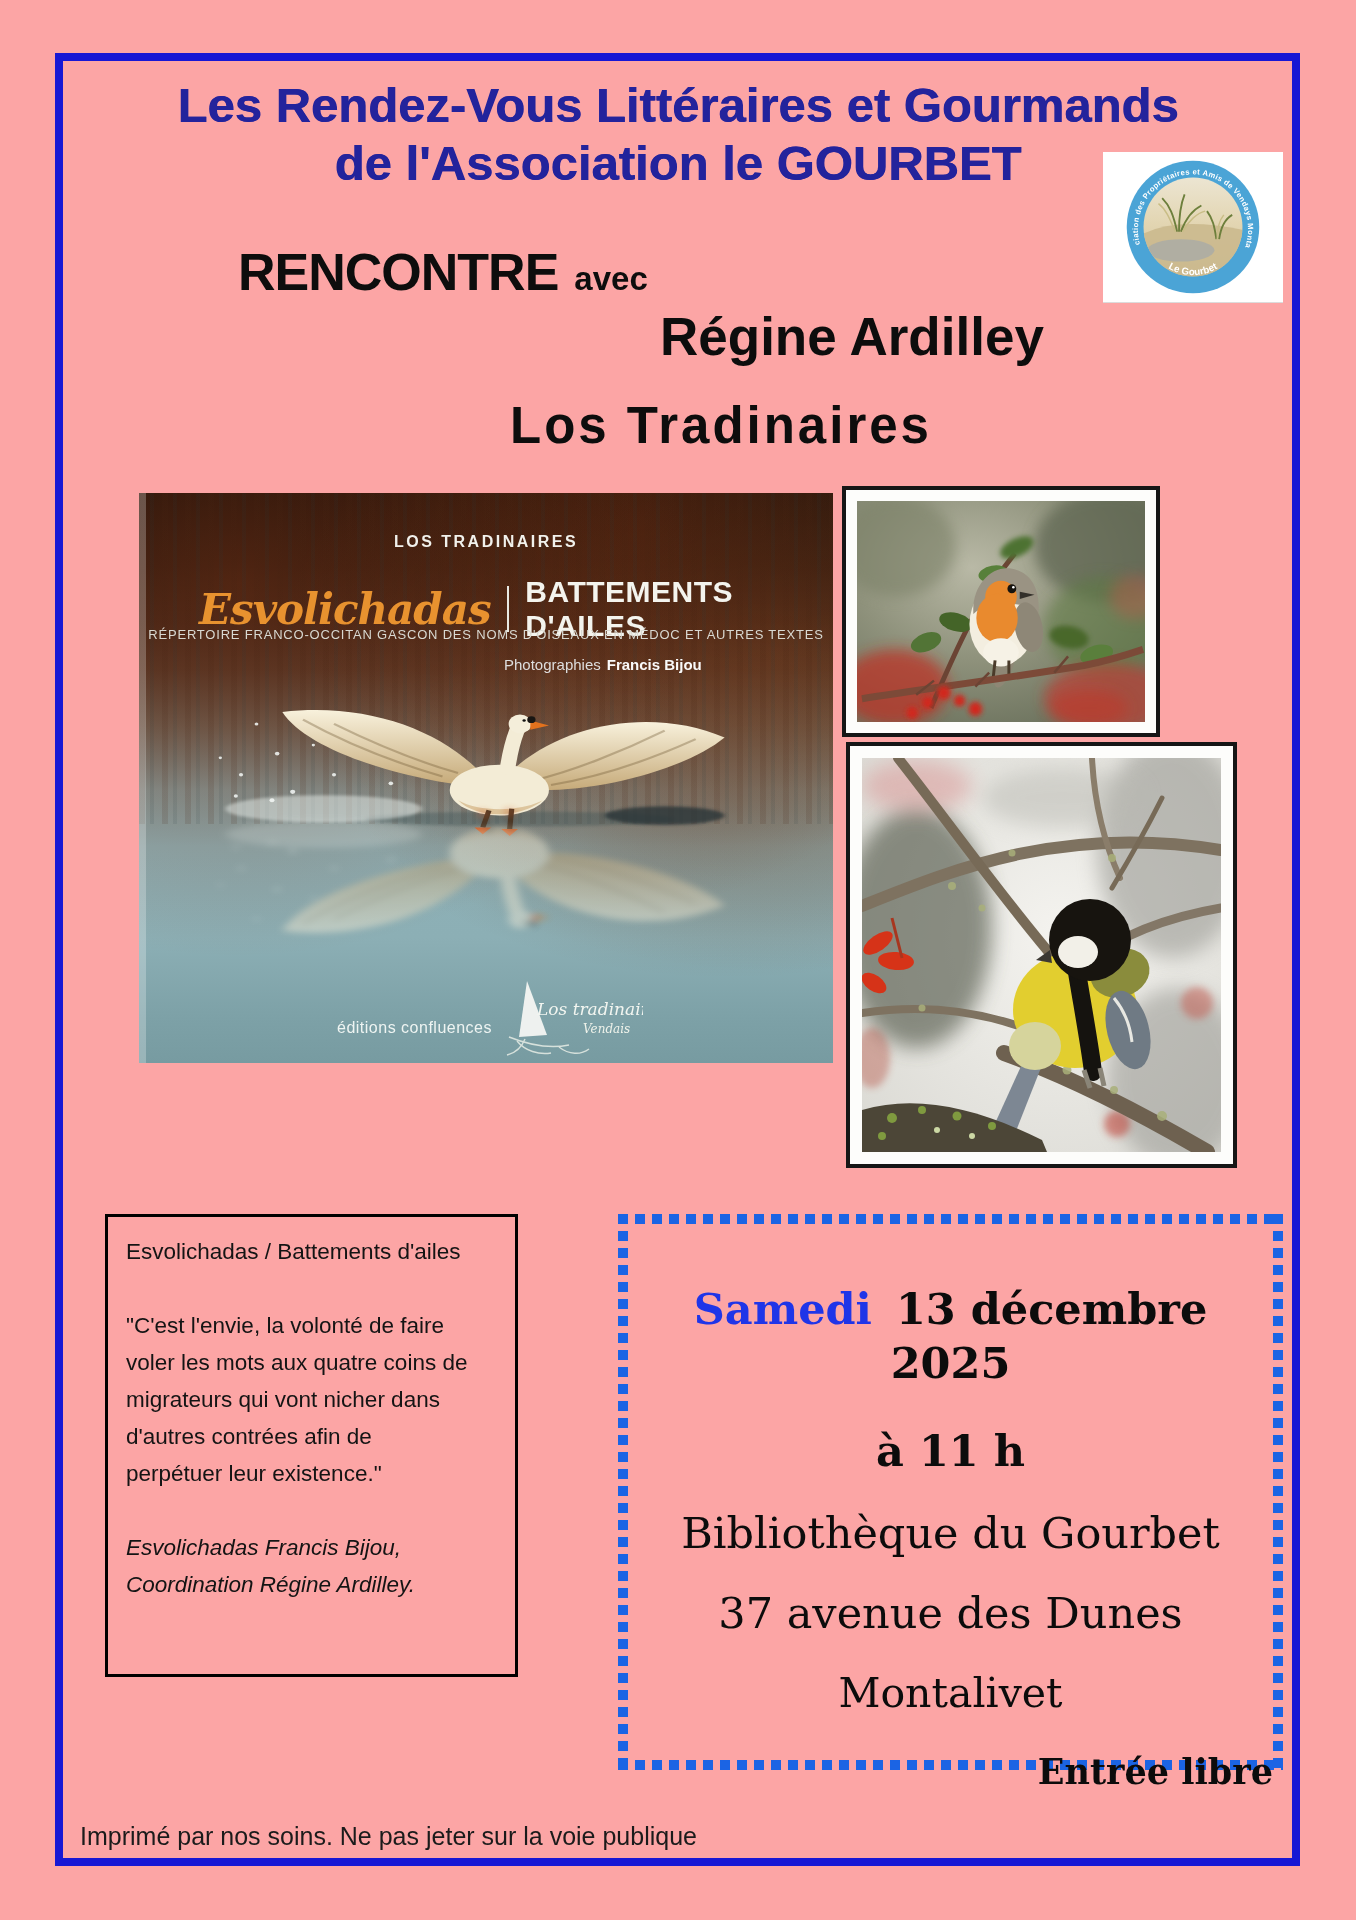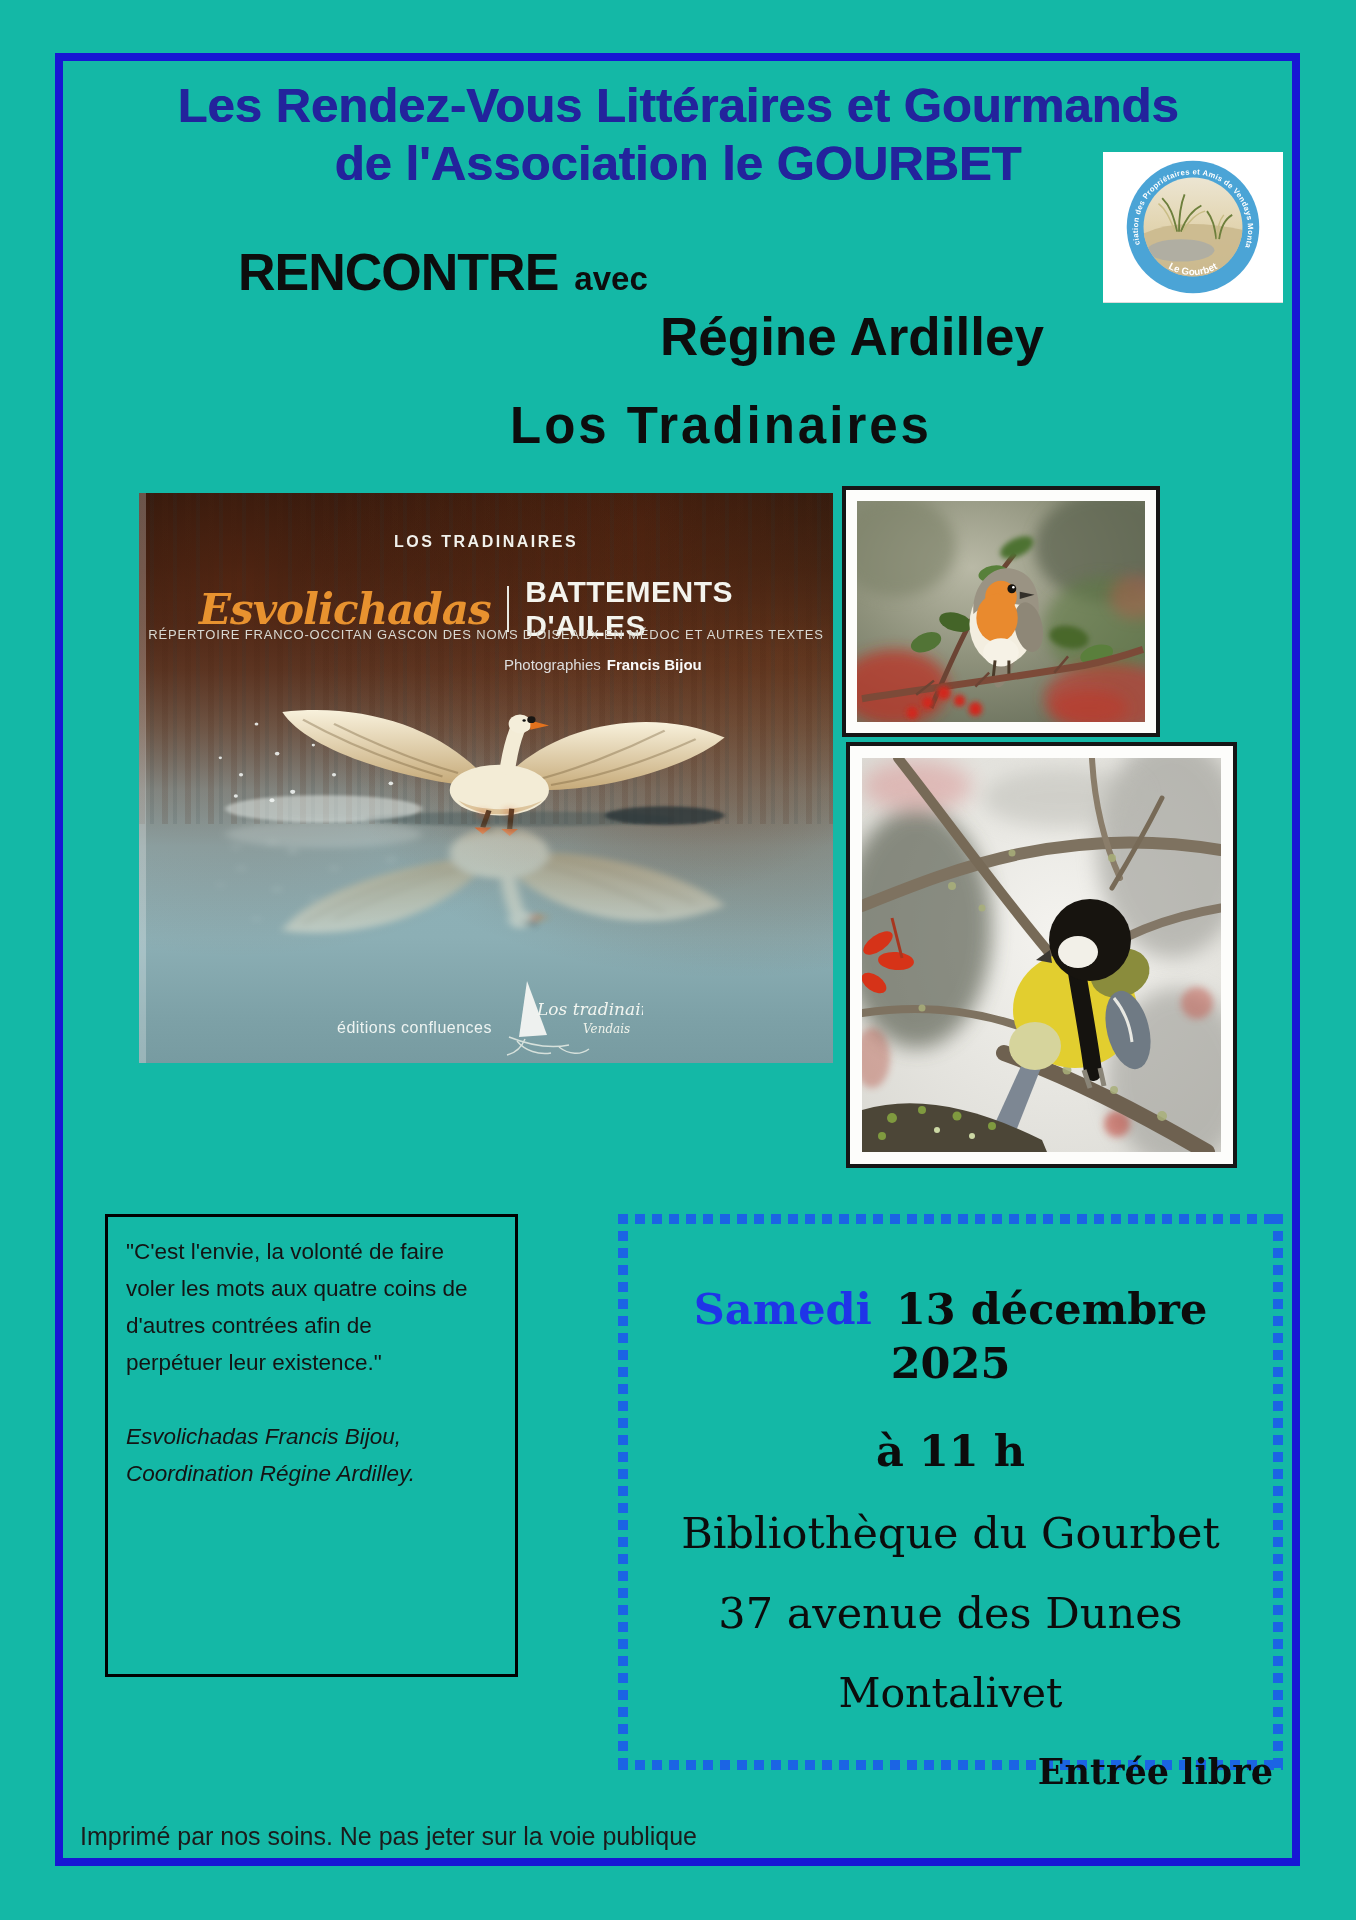--- a/index.html
+++ b/index.html
@@ -1,16 +1,16 @@
 <!DOCTYPE html>
 <html><head>
 <meta charset="utf-8">
 <style>
   html,body{margin:0;padding:0;background:#ffffff;}
-  .page{position:relative;width:1356px;height:1920px;background:#14b8a6;overflow:hidden;
+  .page{position:relative;width:1356px;height:1920px;background:#fca5a5;overflow:hidden;
         font-family:"Liberation Sans",sans-serif;color:#111;}
   .frame{position:absolute;left:55px;top:53px;width:1245px;height:1813px;
          border:8px solid #1717d4;box-sizing:border-box;}
 
   
   .flyer-title{position:absolute;left:63px;top:76px;width:1230px;text-align:center;
 sunken     font-family:"DejaVu Serif",serif;font-weight:800;font-size:49px;line-height:58px;
      color:#23239c;letter-spacing:0px;text-shadow:0.6px 0 0 #23239c;}
   .logo-box{position:absolute;left:1103px;top:152px;width:180px;height:150px;background:#fff;
             border-bottom:1px solid #dcdcdc;display:flex;align-items:center;justify-content:center;}
@@ -355,22 +355,24 @@
           <circle cx="95" cy="358" r="4.5"></circle>
         <circle cx="130" cy="368" r="4"></circle>
           <circle cx="20" cy="378" r="4"></circle>
       </g>
       <circle cx="75" cy="372" r="3" fill="#ccd8a4"></circle>
         <circle cx="110" cy="378" r="3" fill="#ccd8a4"></circle>
     </svg>
   </div>
 
   <div class="quote-box">
+    <div class="quote-heading">Esvolichadas / Battements d'ailes</div>
     <div>"C'est l'envie, la volonté de faire</div>
     <div>voler les mots aux quatre coins de</div>
+    <div>migrateurs qui vont nicher dans</div>
     <div>d'autres contrées afin de</div>
     <div>perpétuer leur existence."</div>
     <div class="quote-credits">
       <div>Esvolichadas Francis Bijou,</div>
       <div>Coordination Régine Ardilley.</div>
     </div>
   </div>
 
   <div class="event-box">
     <div class="dot-h dot-top"></div>

